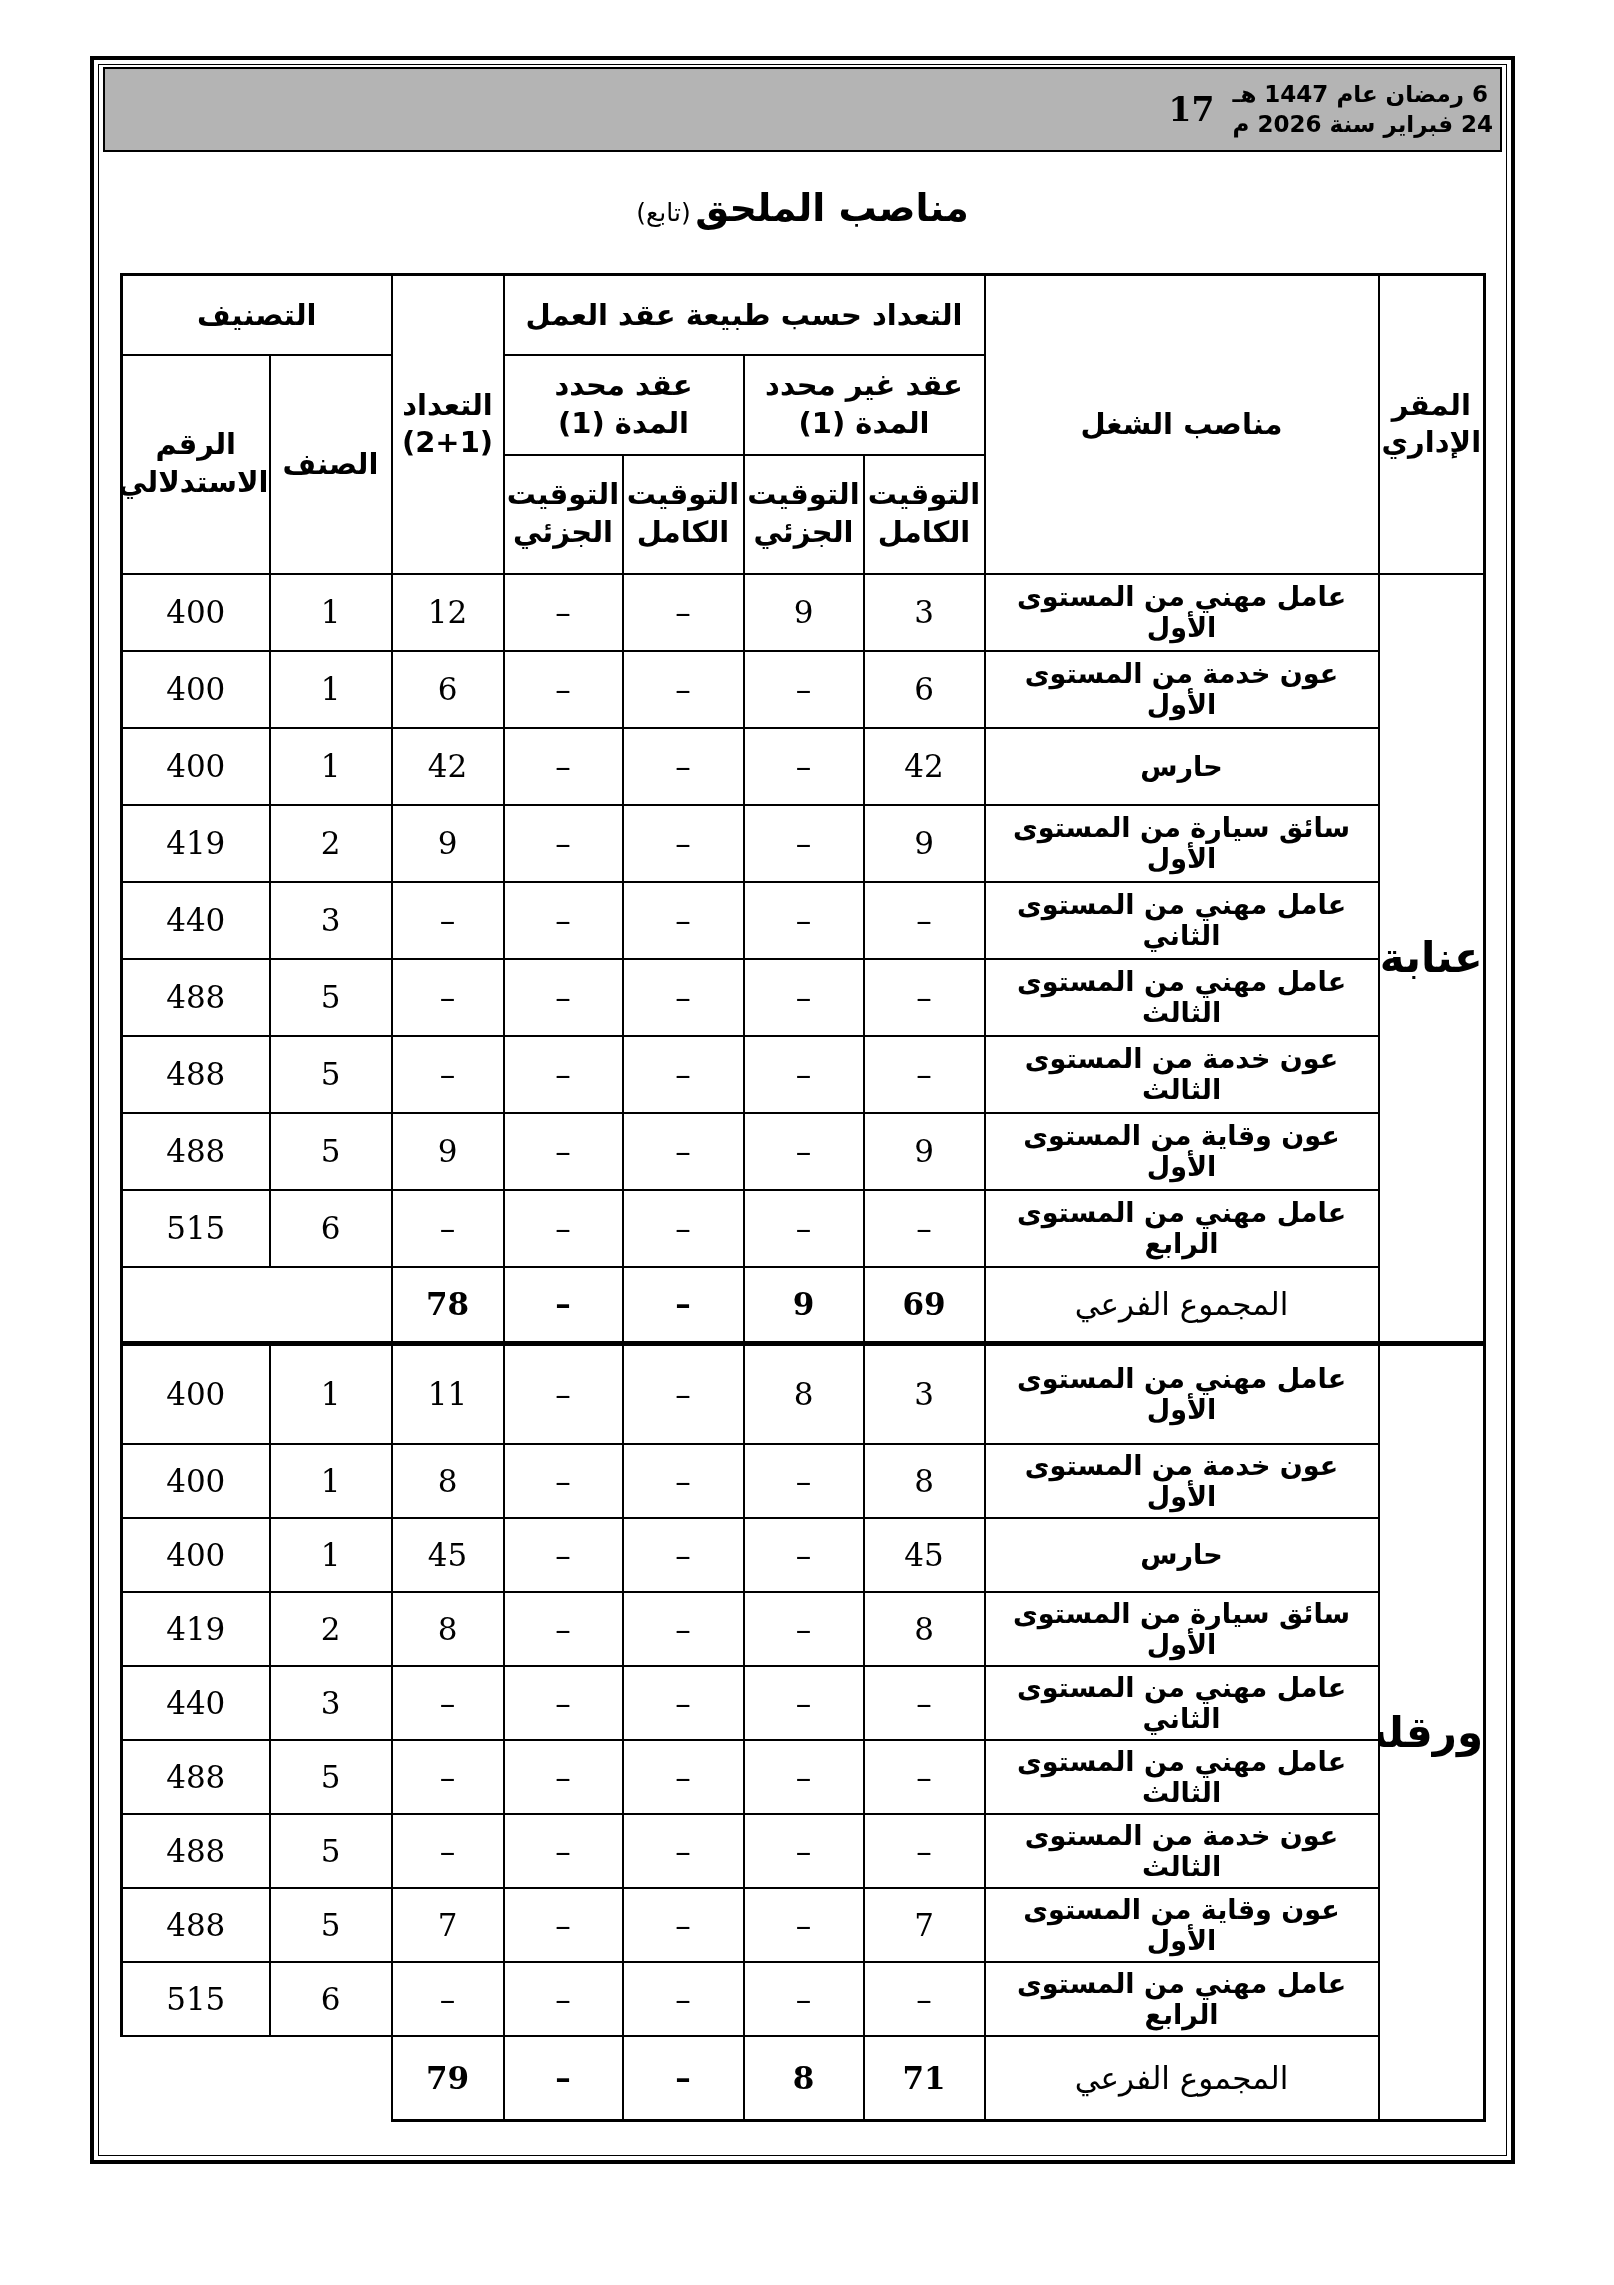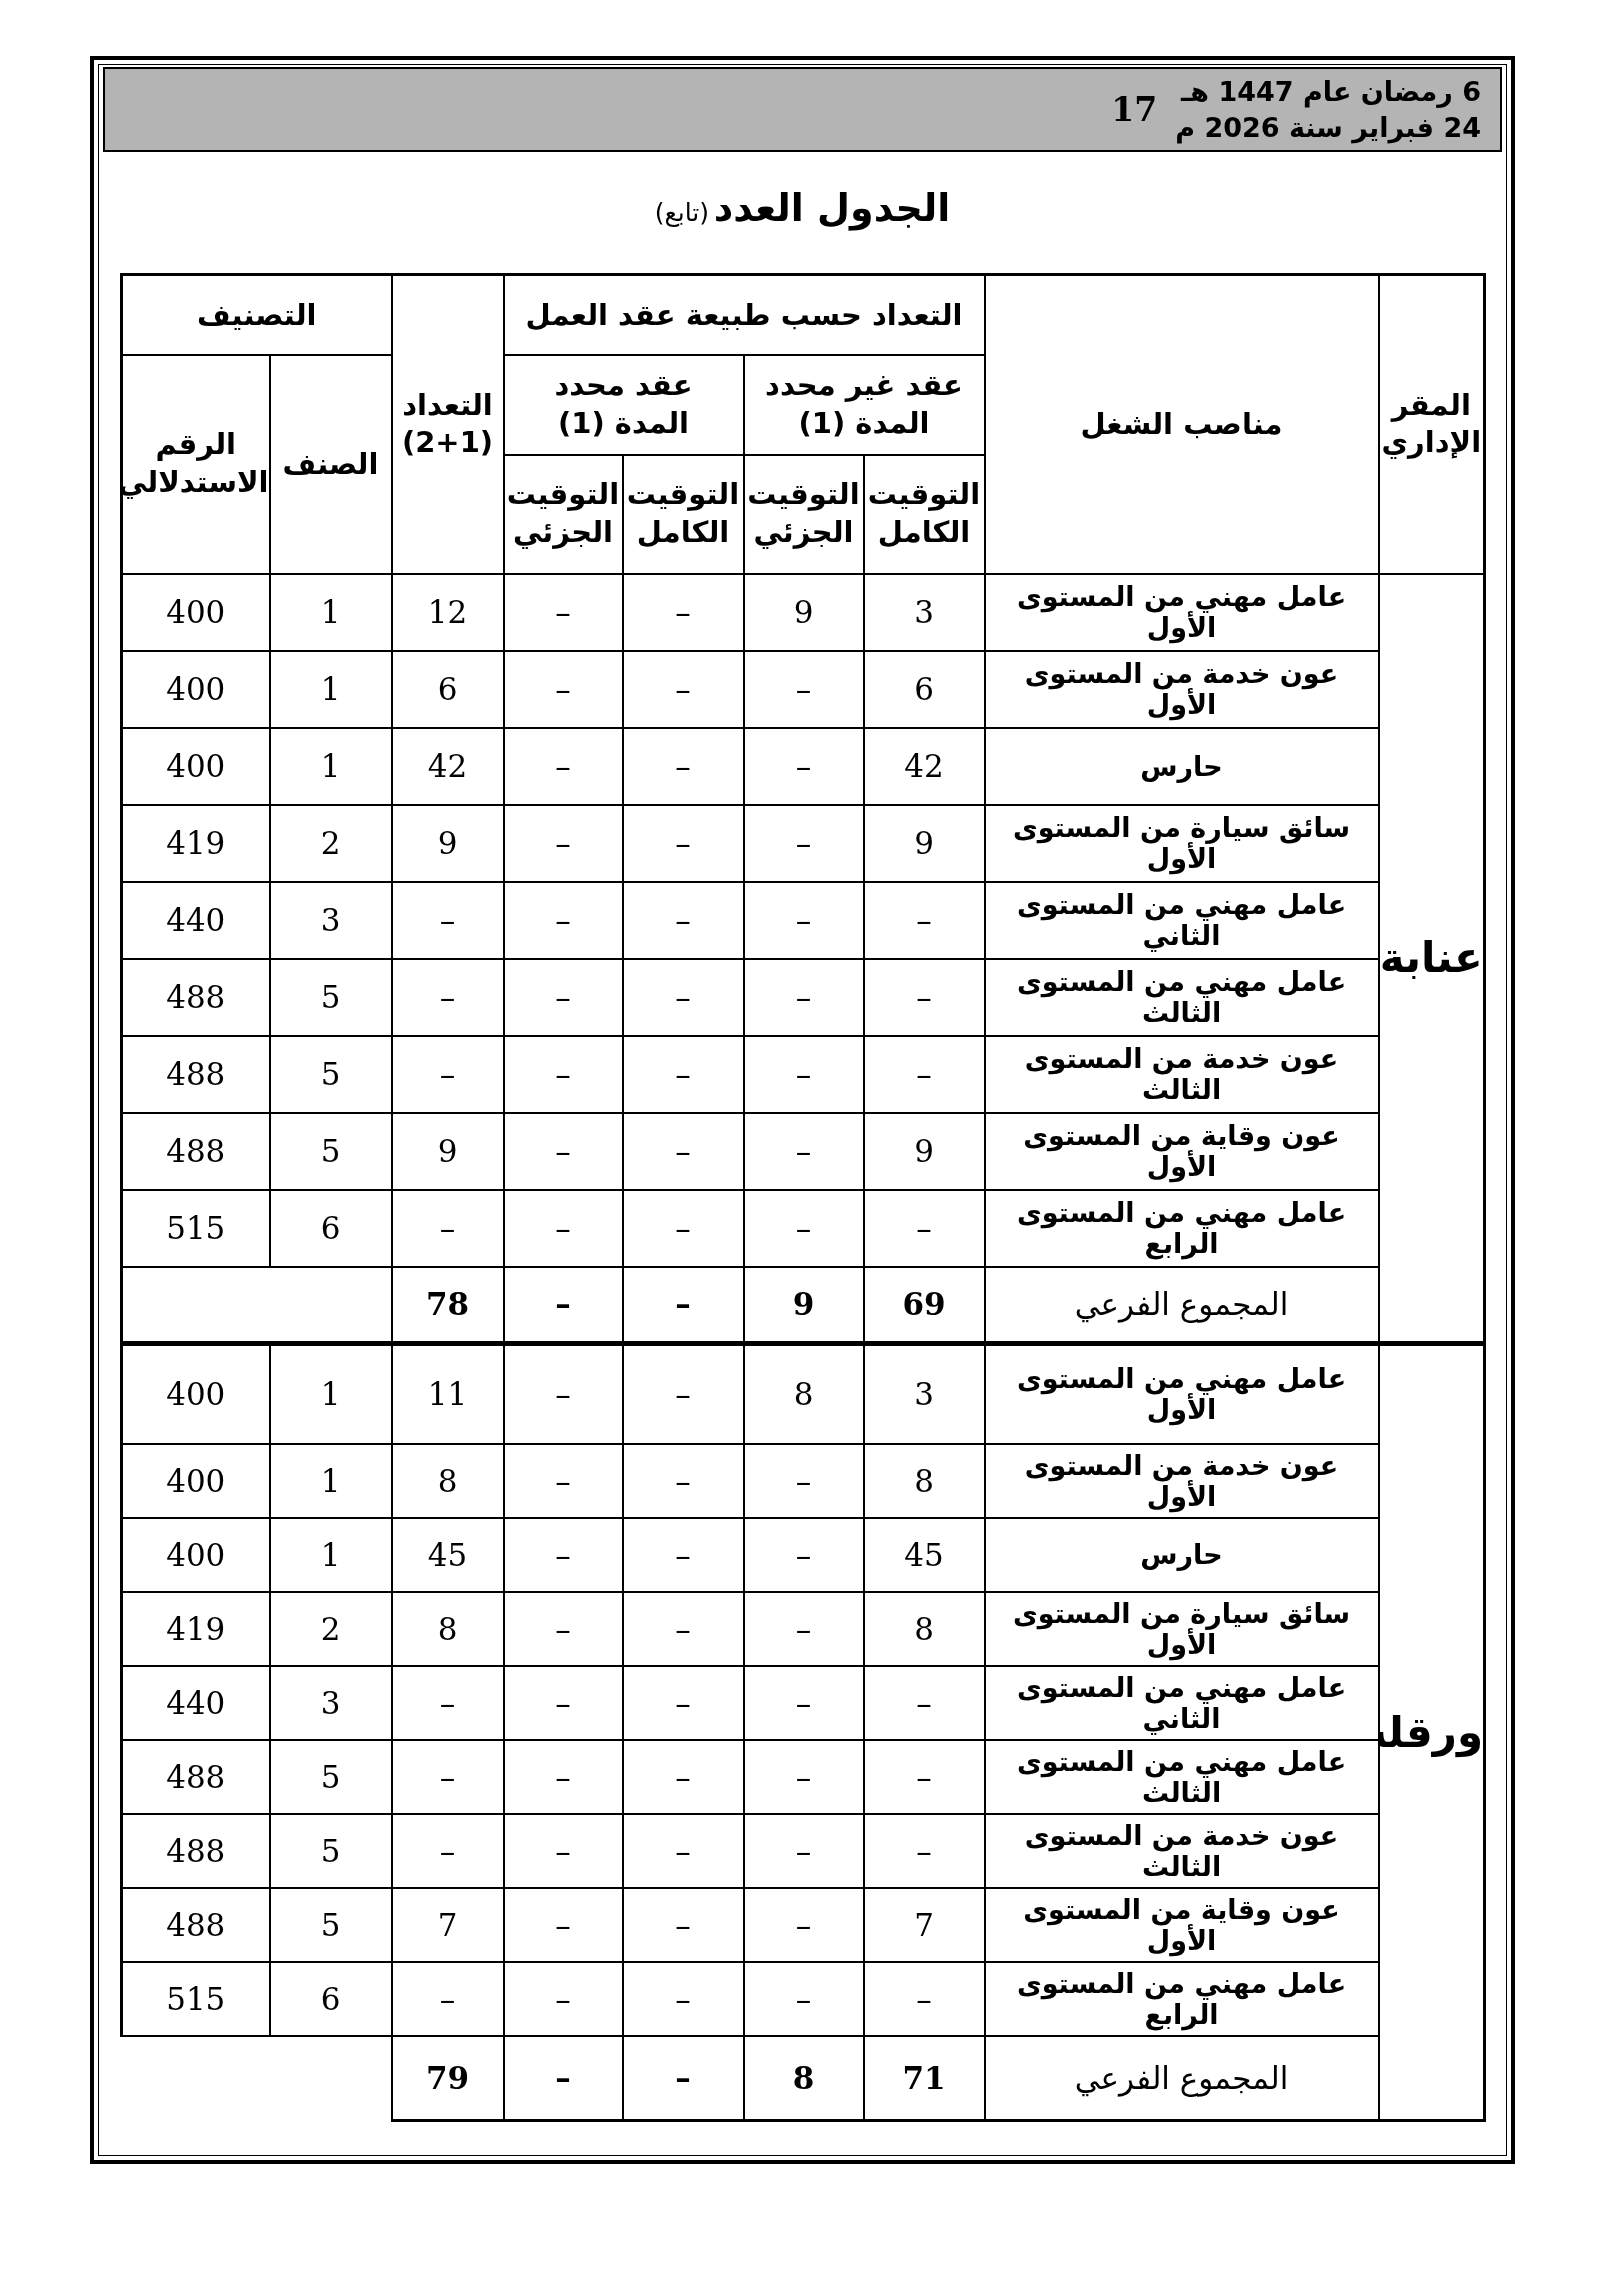--- a/index.html
+++ b/index.html
@@ -6,21 +6,21 @@
   .canvas{position:relative;width:1615px;height:2285px;background:#ffffff;
           font-family:"DejaVu Sans",sans-serif;color:#000;}
   
   .frame-outer{position:absolute;left:90px;top:56px;width:1425px;height:2108px;
                border:4.5px solid #000;box-sizing:border-box;}
   .frame-inner{position:absolute;inset:3.6px;border:1.8px solid #000;}
   
   .masthead{position:absolute;left:103px;top:67px;width:1399px;height:85px;
             background:#b4b4b4;border:2.7px solid #000;box-sizing:border-box;
             display:flex;align-items:center;direction:rtl;}
-  .dates{padding-right:19px;text-align:right;font-weight:bold;font-size:27px;
+  .dates{padding-right:7px;text-align:left;font-weight:bold;font-size:23px;
          line-height:1.3;white-space:nowrap;}
   .m-title{flex:1;text-align:center;font-weight:bold;font-size:32px;}
   .pagenum{padding-left:51px;padding-right:18px;font-weight:bold;font-size:33px;
            font-family:"DejaVu Serif",serif;}
   
   .doc-title{position:absolute;left:90px;top:186px;width:1425px;text-align:center;
              direction:rtl;}
   .doc-title .main{font-size:38px;font-weight:bold;}
   .doc-title .suffix{font-size:25px;font-weight:normal;}
   
@@ -55,21 +55,21 @@
 
   <div class="masthead">
     <div class="dates">
       <div>6 رمضان عام 1447 هـ</div>
       <div>24 فبراير سنة 2026 م</div>
     </div>
     <div class="pagenum">17</div>
   </div>
 
   <div class="doc-title">
-    <span class="main">الجدول العدد</span>
+    <span class="main">مناصب الملحق</span>
     <span class="suffix">(تابع)</span>
   </div>
 
   <table class="main">
     <colgroup>
       <col style="width:106px">
         <col style="width:394px">
         <col style="width:121px">
       <col style="width:120px">
         <col style="width:121px">

